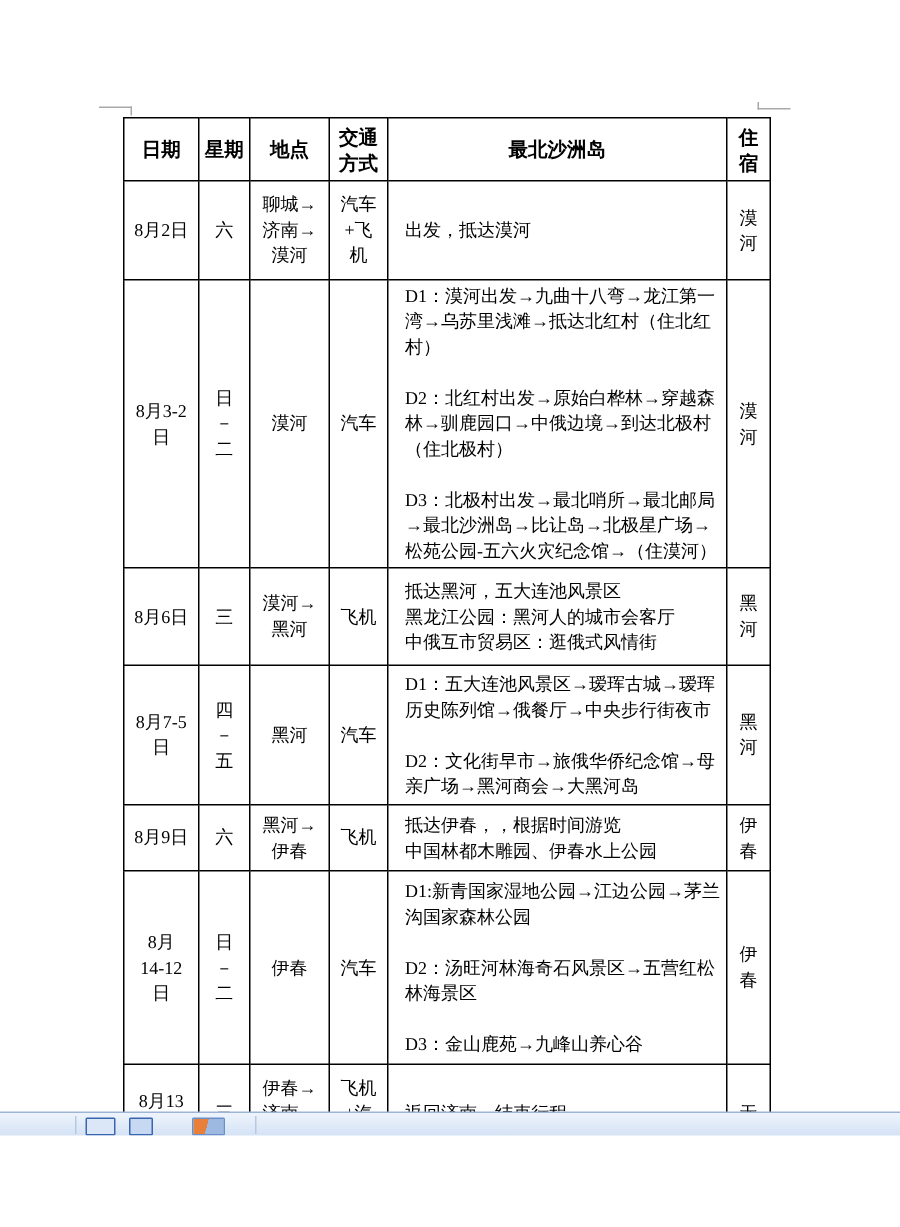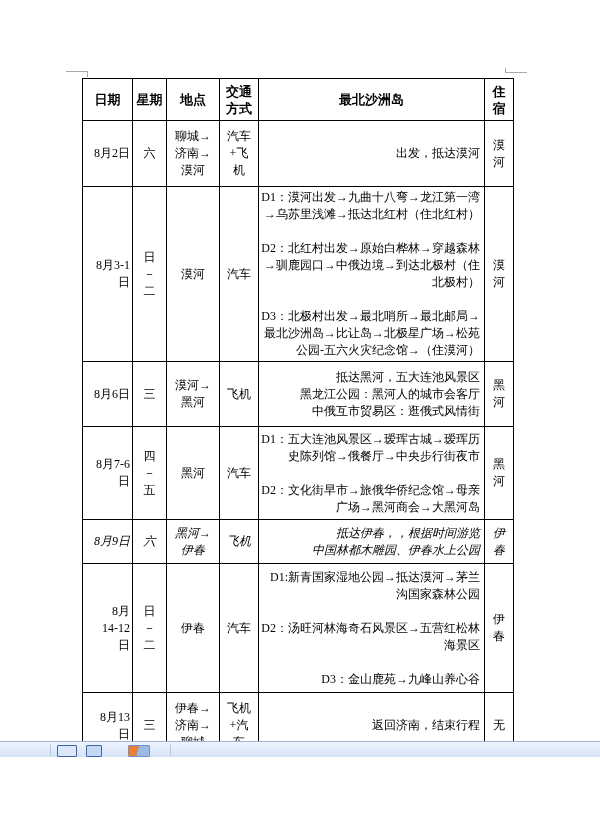--- a/index.html
+++ b/index.html
@@ -15,24 +15,24 @@
   table.itinerary{
     position:absolute;left:82px;top:78px;width:431px;
     border-collapse:collapse;table-layout:fixed;
   }
   .itinerary td,.itinerary th{
     border:1px solid #000;padding:2px;font-size:12px;line-height:17px;
     vertical-align:middle;text-align:center;white-space:pre-line;
     word-break:break-all;font-weight:normal;
   }
   .itinerary th{font-weight:bold;font-size:13px;}
-  td.c-date{text-align:right;padding-left:2px;margin-left:24px;}
-  td.c-act{text-align:right;padding-left:0;padding-right:4px;}
+  td.c-date{text-align:center;padding-left:2px;margin-left:24px;}
+  td.c-act{text-align:left;padding-left:11px;padding-right:4px;}
   tr.hr{height:42px;} tr.r0{height:66px;} tr.r1{height:172px;}
-  tr.r2{height:65px;} tr.r3{height:93px;} tr.r4{height:44px;font-style:italic;}
+  tr.r2{height:65px;} tr.r3{height:93px;} tr.r4{height:44px;}
   tr.r5{height:129px;} tr.r6{height:66px;}
   
   .bottom-bar{
     position:absolute;left:0;top:741px;width:600px;height:16px;z-index:5;
     background:linear-gradient(#eef4fc,#d3e1f5);
     border-top:1px solid #9db4d4;
   }
   .bottom-cover{position:absolute;left:0;top:757px;width:600px;height:61px;
     background:#ffffff;z-index:5;}
   .bar-icon{position:absolute;top:3px;height:10px;border-radius:1px;}
@@ -79,21 +79,21 @@
 漠河</td>
         <td>汽车
 +飞
 机</td>
         <td class="c-act">出发，抵达漠河</td>
         <td>漠
 河</td>
       </tr>
 
       <tr class="r1">
-        <td class="c-date">8月3-1
+        <td class="c-date">8月3-2
 日</td>
         <td>日
 －
 二</td>
         <td>漠河</td>
         <td>汽车</td>
         <td class="c-act">D1：漠河出发→九曲十八弯→龙江第一湾→乌苏里浅滩→抵达北红村（住北红村）
 
 D2：北红村出发→原始白桦林→穿越森林→驯鹿园口→中俄边境→到达北极村（住北极村）
 
@@ -109,21 +109,21 @@
 黑河</td>
         <td>飞机</td>
         <td class="c-act">抵达黑河，五大连池风景区
 黑龙江公园：黑河人的城市会客厅
 中俄互市贸易区：逛俄式风情街</td>
         <td>黑
 河</td>
       </tr>
 
       <tr class="r3">
-        <td class="c-date">8月7-6
+        <td class="c-date">8月7-5
 日</td>
         <td>四
 －
 五</td>
         <td>黑河</td>
         <td>汽车</td>
         <td class="c-act">D1：五大连池风景区→瑷珲古城→瑷珲历史陈列馆→俄餐厅→中央步行街夜市
 
 D2：文化街早市→旅俄华侨纪念馆→母亲广场→黑河商会→大黑河岛</td>
         <td>黑
@@ -144,21 +144,21 @@
 
       <tr class="r5">
         <td class="c-date">8月
 14-12
 日</td>
         <td>日
 －
 二</td>
         <td>伊春</td>
         <td>汽车</td>
-        <td class="c-act">D1:新青国家湿地公园→抵达漠河→茅兰沟国家森林公园
+        <td class="c-act">D1:新青国家湿地公园→江边公园→茅兰沟国家森林公园
 
 D2：汤旺河林海奇石风景区→五营红松林海景区
 
 D3：金山鹿苑→九峰山养心谷</td>
         <td>伊
 春</td>
       </tr>
 
       <tr class="r6">
         <td class="c-date">8月13

